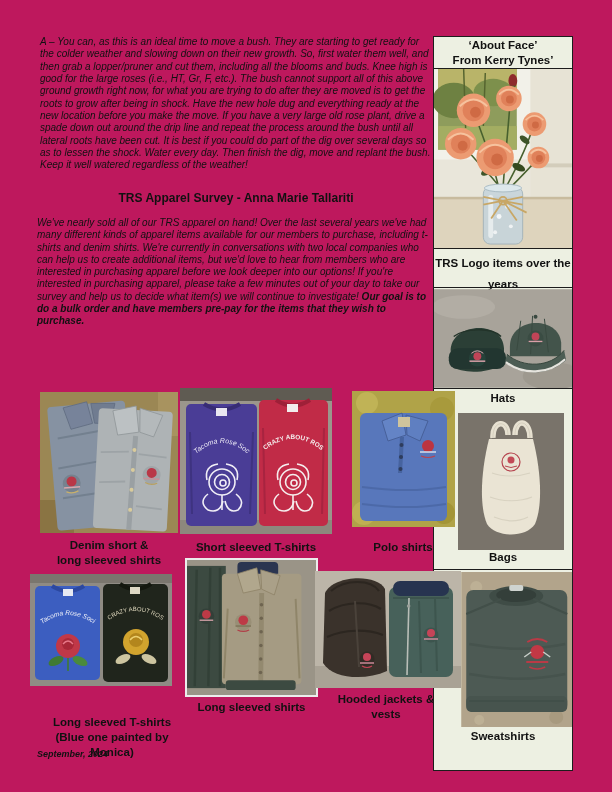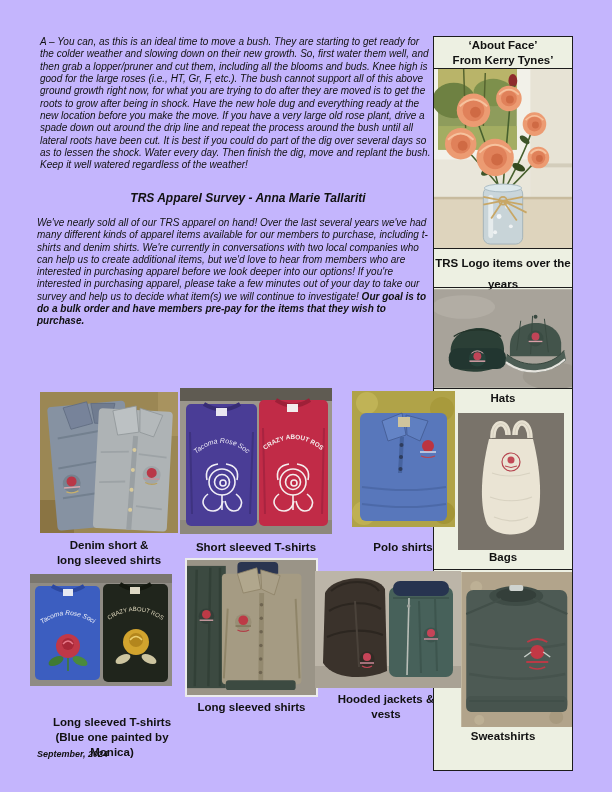--- a/index.html
+++ b/index.html
@@ -1,27 +1,27 @@
 <!DOCTYPE html>
 <html><head>
 <meta charset="utf-8">
 <style>
   * { margin:0; padding:0; box-sizing:border-box; }
   html,body { background:#ffffff; }
   .page {
-    position:relative; width:612px; height:792px; background:#c4b5fd;
+    position:relative; width:612px; height:792px; background:#be185d;
     font-family:"Liberation Sans", sans-serif; color:#111; overflow:hidden;
   }
   .qa {
     position:absolute; left:40px; top:36px; width:392px;
     font-style:italic; font-size:10px; line-height:12.35px;
   }
   .survey-heading {
-    position:absolute; left:52px; top:191px; width:392px; text-align:center;
-    font-style:italic; font-weight:bold; font-size:12px;
+    position:absolute; left:40px; top:191px; width:392px; text-align:center;
+    font-weight:bold; font-size:12px;
   }
   .survey-body {
     position:absolute; left:37px; top:217px; width:396px;
     font-style:italic; font-size:10px; line-height:12.3px;
   }
   .survey-body .b { font-weight:bold; }
   .survey-link {
     position:absolute; left:40px; top:337px; width:392px; text-align:center;
     font-style:italic; font-weight:bold; font-size:10.5px; cursor:pointer;
   }

